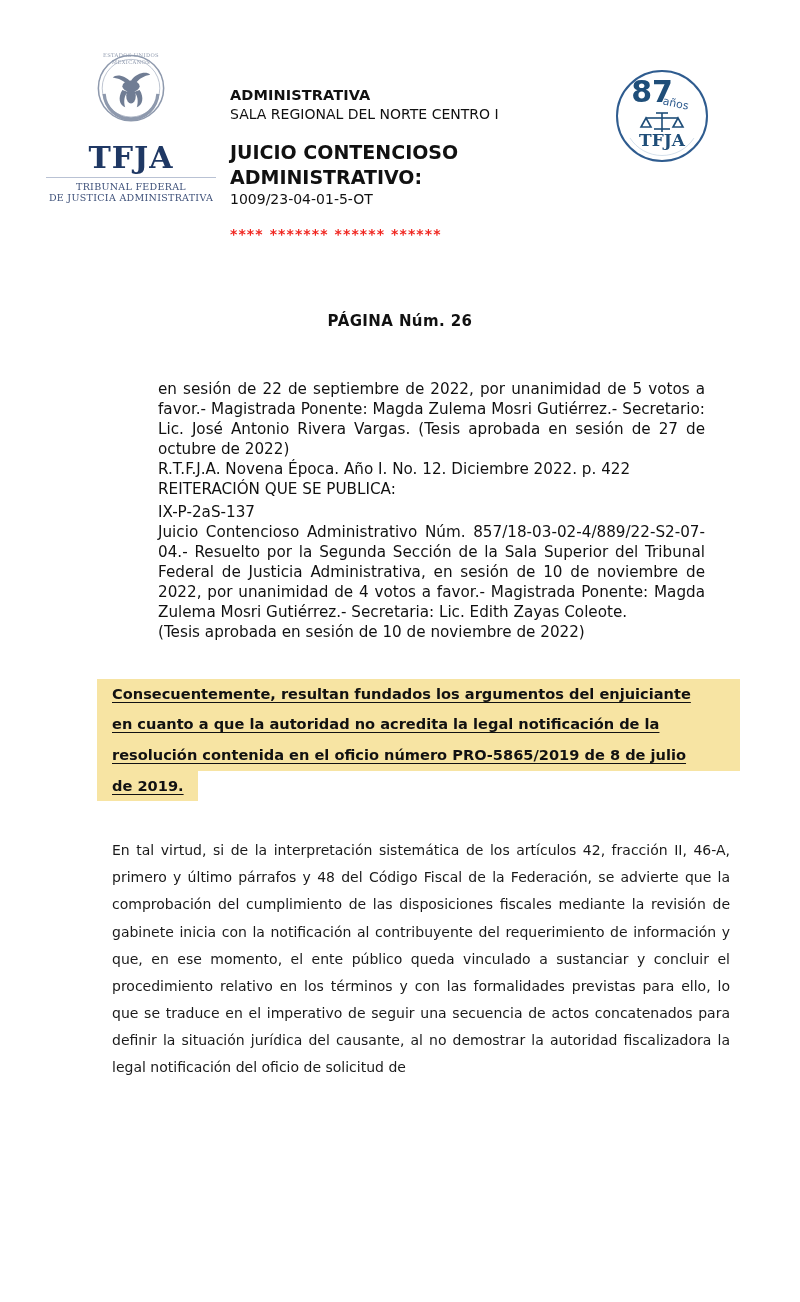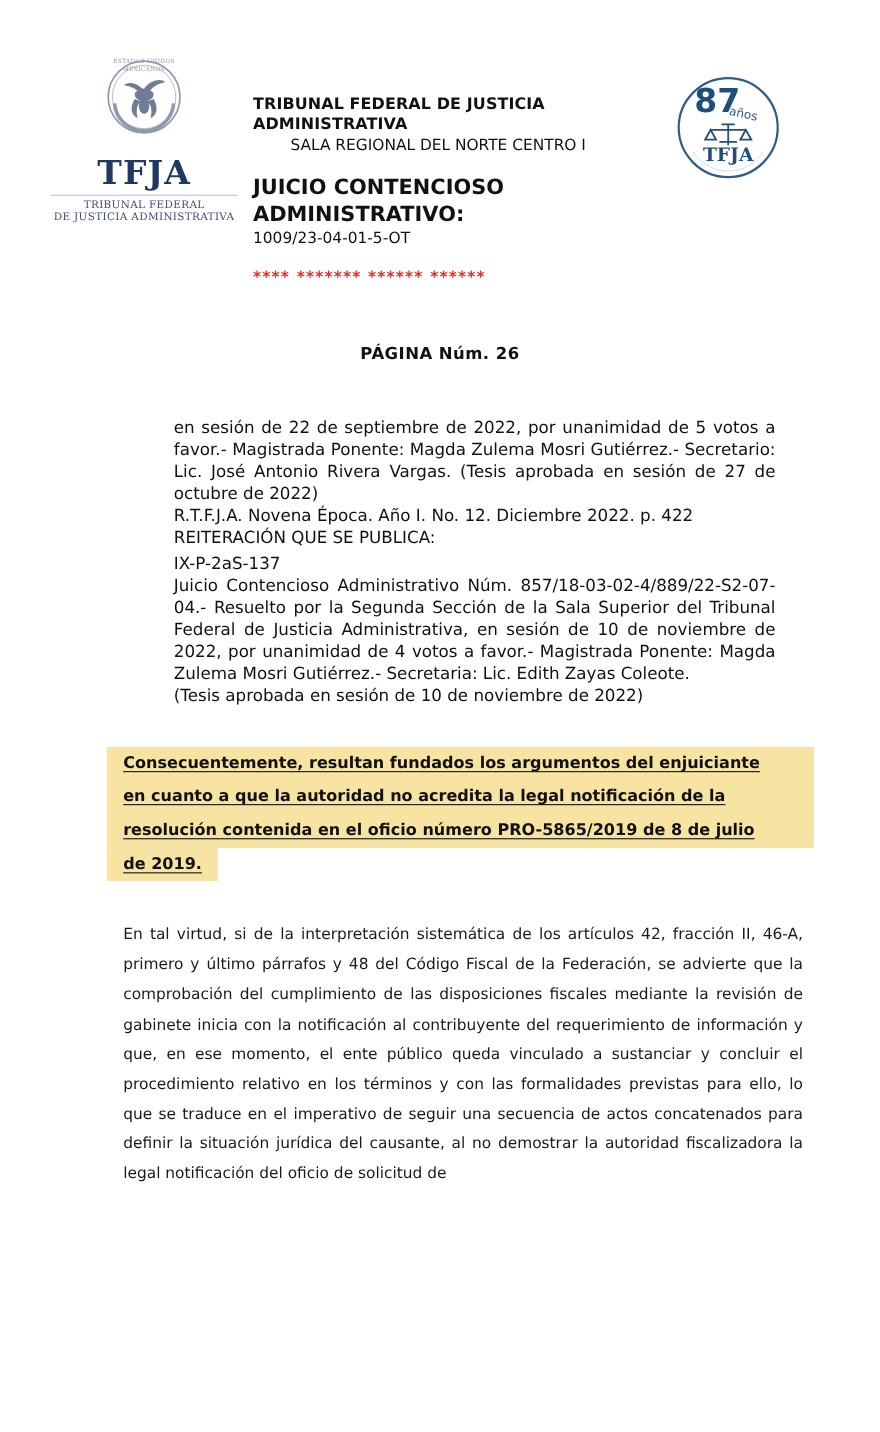--- a/index.html
+++ b/index.html
@@ -68,21 +68,20 @@
     font-size: 14.5px;
     line-height: 1.25;
     letter-spacing: 0.1px;
     color: #111;
   }
   .head-sub {
     font-size: 14px;
     line-height: 1.3;
     color: #111;
     margin-top: 1px;
-    margin-left: 34px;
   }
   .head-gap { height: 17px; }
   .head-label {
     font-weight: bold;
     font-size: 19px;
     line-height: 1.3;
     color: #111;
   }
   .head-value {
     font-size: 14px;
@@ -191,21 +190,20 @@
         <text x="50" y="21" text-anchor="middle">MEXICANOS</text>
       </g>
     </svg>
     <div class="tfja-word">TFJA</div>
     <div class="tfja-rule"></div>
     <div class="tfja-caption">TRIBUNAL FEDERAL</div>
     <div class="tfja-caption">DE JUSTICIA ADMINISTRATIVA</div>
   </div>
 
   <div class="head-text">
-    <div class="head-title">TRIBUNAL FEDERAL DE JUSTICIA</div>
     <div class="head-title">ADMINISTRATIVA</div>
     <div class="head-sub">SALA REGIONAL DEL NORTE CENTRO I</div>
     <div class="head-gap"></div>
     <div class="head-label">JUICIO CONTENCIOSO ADMINISTRATIVO:</div>
     <div class="head-value">1009/23-04-01-5-OT</div>
     <div class="head-gap"></div>
     <div class="redacted">**** ******* ****** ******</div>
   </div>
 
   <svg class="seal" viewBox="0 0 100 100">

